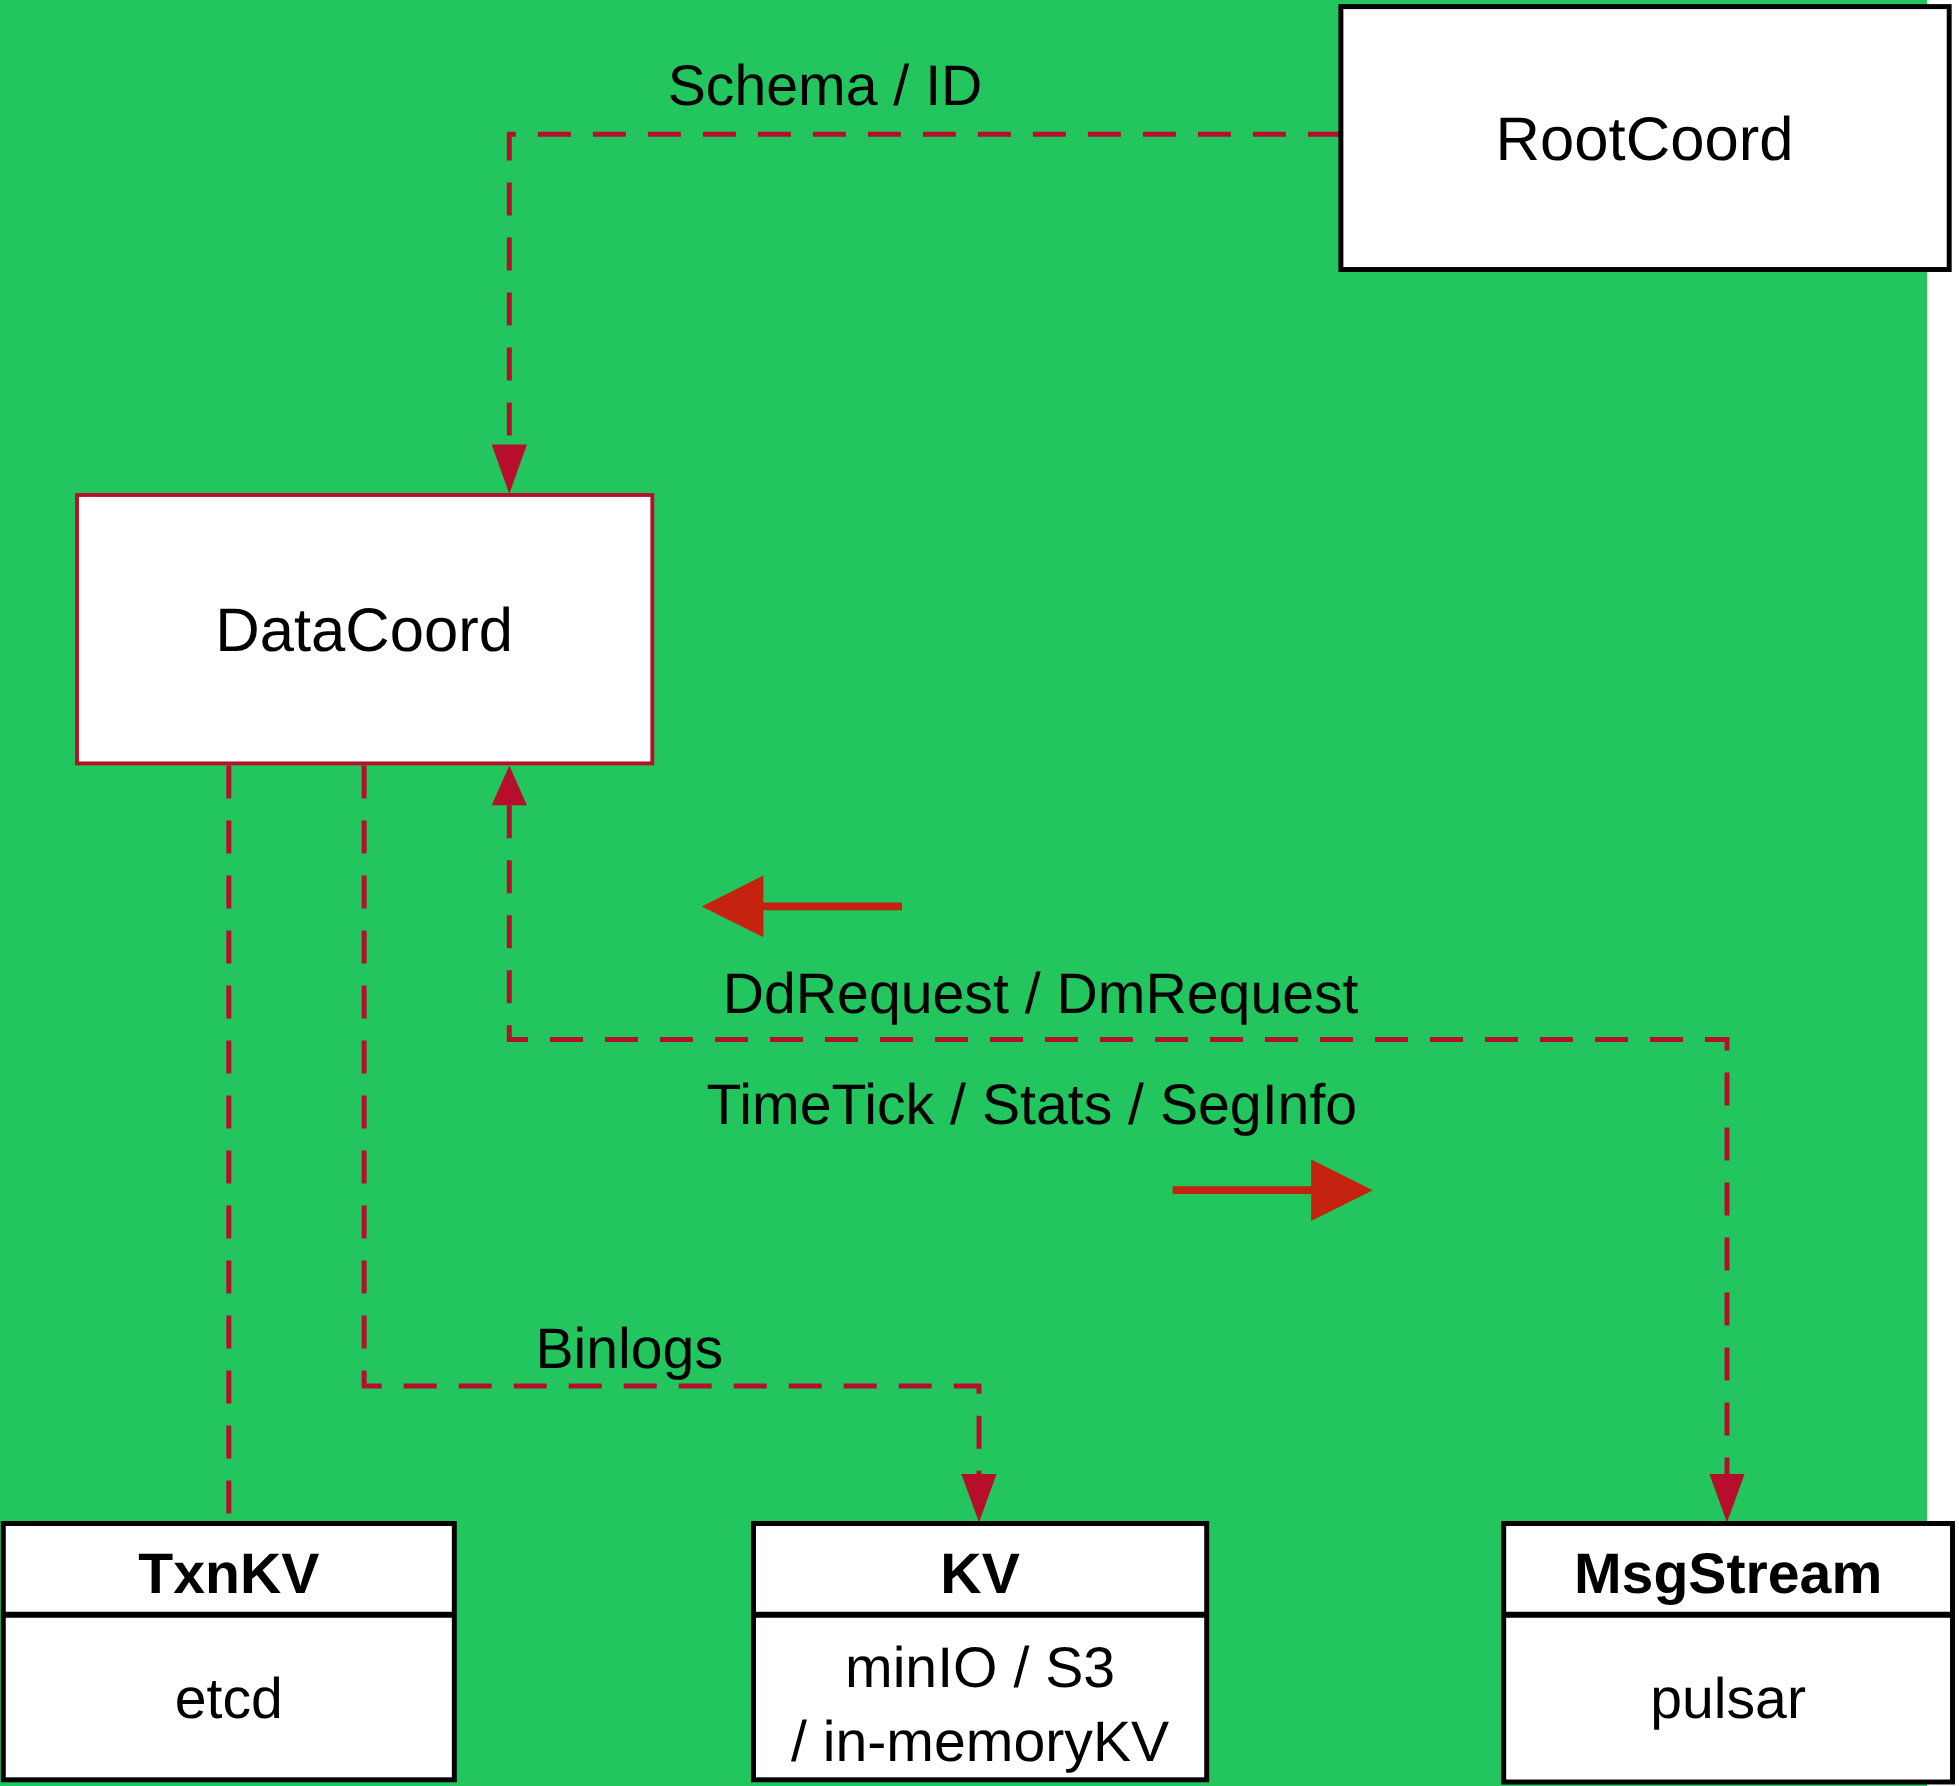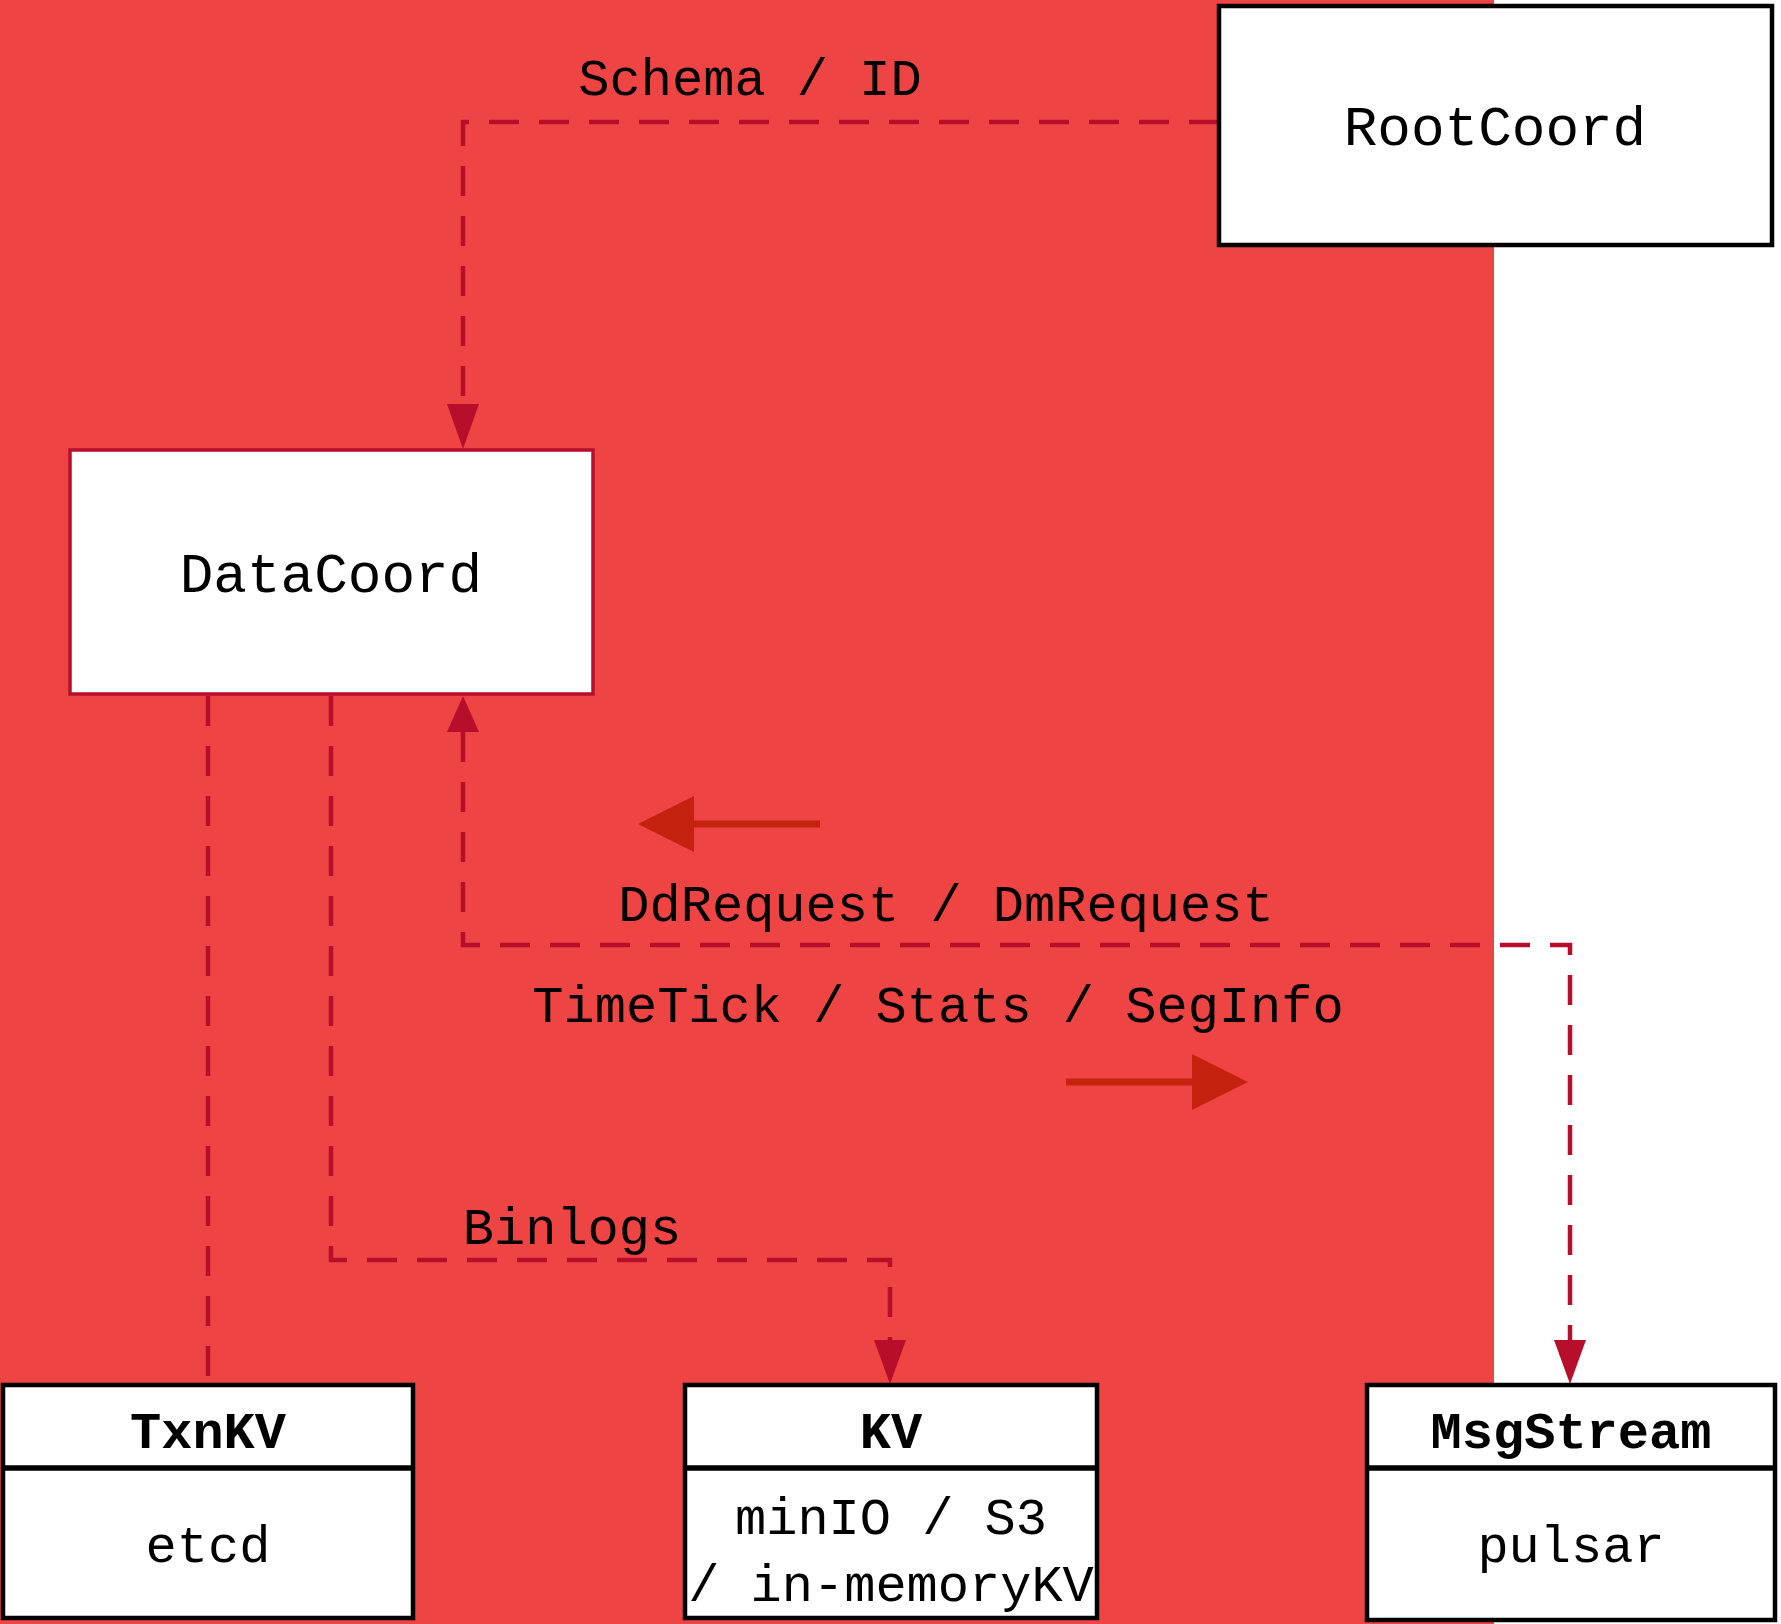--- a/index.html
+++ b/index.html
@@ -1,17 +1,17 @@
 <!DOCTYPE html>
 <html><head>
 <meta charset="utf-8">
 <style>
   html, body { margin: 0; padding: 0; background: #ffffff; }
   body { font-family: "Liberation Sans", "DejaVu Sans", sans-serif; }
-  .stage { width: 1494px; height: 1624px; position: relative; background: #ef4444; font-family: Liberation Mono, monospace; }
+  .stage { width: 1752px; height: 1624px; position: relative; background: #22c55e; }
   svg { display: block; }
   text { fill: #000000; }
   .node-title   { font-size: 56px; }
   .node-header  { font-size: 52px; font-weight: bold; }
   .node-body    { font-size: 52px; }
   .edge-label   { font-size: 52px; }
   .box          { fill: #ffffff; }
   .dashed       { fill: none; stroke-width: 4.5; stroke-dasharray: 30 20; }
   .blackbox     { stroke: #000000; stroke-width: 4.5; }
   .divider      { stroke: #000000; stroke-width: 5.5; }

